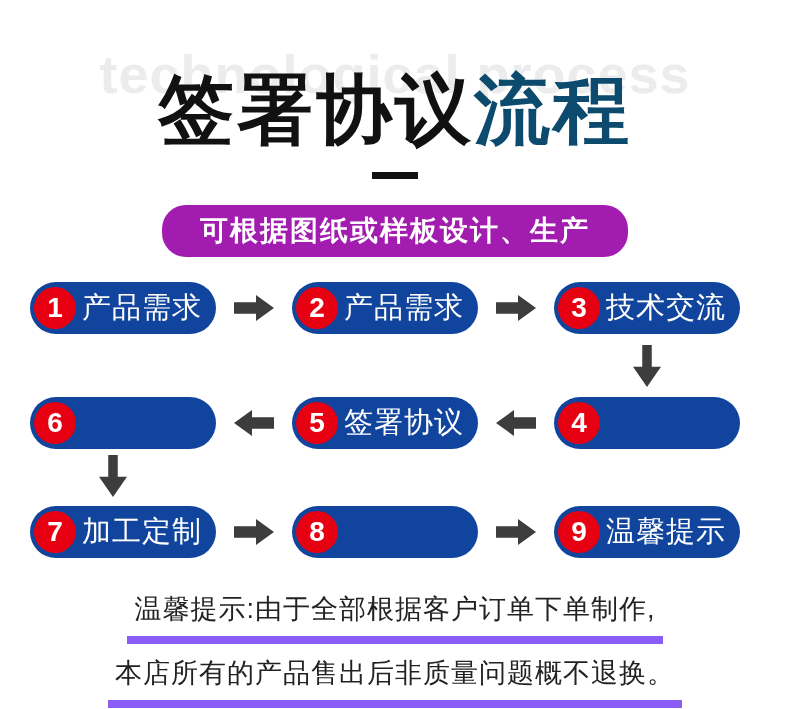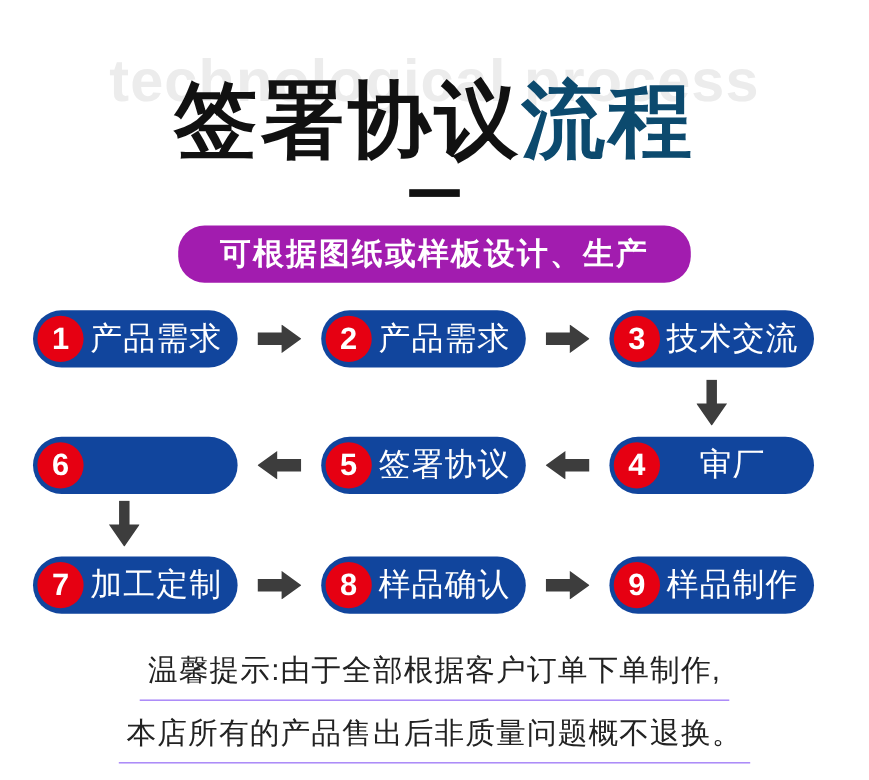--- a/index.html
+++ b/index.html
@@ -77,21 +77,21 @@
   .v-arrow-1 { left: 633px; top: 326px; }
   .v-arrow-2 { left: 99px;  top: 436px; }
 
   
   .notes { position: absolute; top: 572px; left: 0; width: 100%; text-align: center; z-index: 2; }
   .note-line { display: block; }
   .note-line + .note-line { margin-top: 11px; font-family: Liberation Serif, serif; }
   .note-line span {
     display: inline-block; font-size: 27px; color: #222222;
     letter-spacing: 1px; padding: 0 7px 9px;
-    border-bottom: 1px solid #8b5cf6; white-space: nowrap;
+    border-bottom: 8px solid #8b5cf6; white-space: nowrap;
   }
 </style>
 </head>
 <body>
 
 <div class="page">
 
   <div class="watermark">technological process</div>
 
   <h1 class="title"><span>签署协议</span><span class="accent">流程</span></h1>
@@ -124,40 +124,38 @@
       <span class="num">6</span>
     </div>
     <div class="h-arrow dir-left gap-1"></div>
     <div class="pill col-b">
       <span class="num">5</span>
       <span class="label">签署协议</span>
     </div>
     <div class="h-arrow dir-left gap-2"></div>
     <div class="pill col-c">
       <span class="num">4</span>
-      <span class="label">审厂</span>
     </div>
   </div>
 
   <div class="v-arrow v-arrow-2"></div>
 
   <div class="row row-3">
     <div class="pill col-a">
       <span class="num">7</span>
       <span class="label">加工定制</span>
     </div>
     <div class="h-arrow dir-right gap-1"></div>
     <div class="pill col-b">
       <span class="num">8</span>
-      <span class="label">样品确认</span>
     </div>
     <div class="h-arrow dir-right gap-2"></div>
     <div class="pill col-c">
       <span class="num">9</span>
-      <span class="label">样品制作</span>
+      <span class="label">温馨提示</span>
     </div>
   </div>
 
   <div class="notes">
     <div class="note-line">
       <span>温馨提示:由于全部根据客户订单下单制作,</span>
     </div>
     <div class="note-line">
       <span>本店所有的产品售出后非质量问题概不退换。</span>
     </div>

